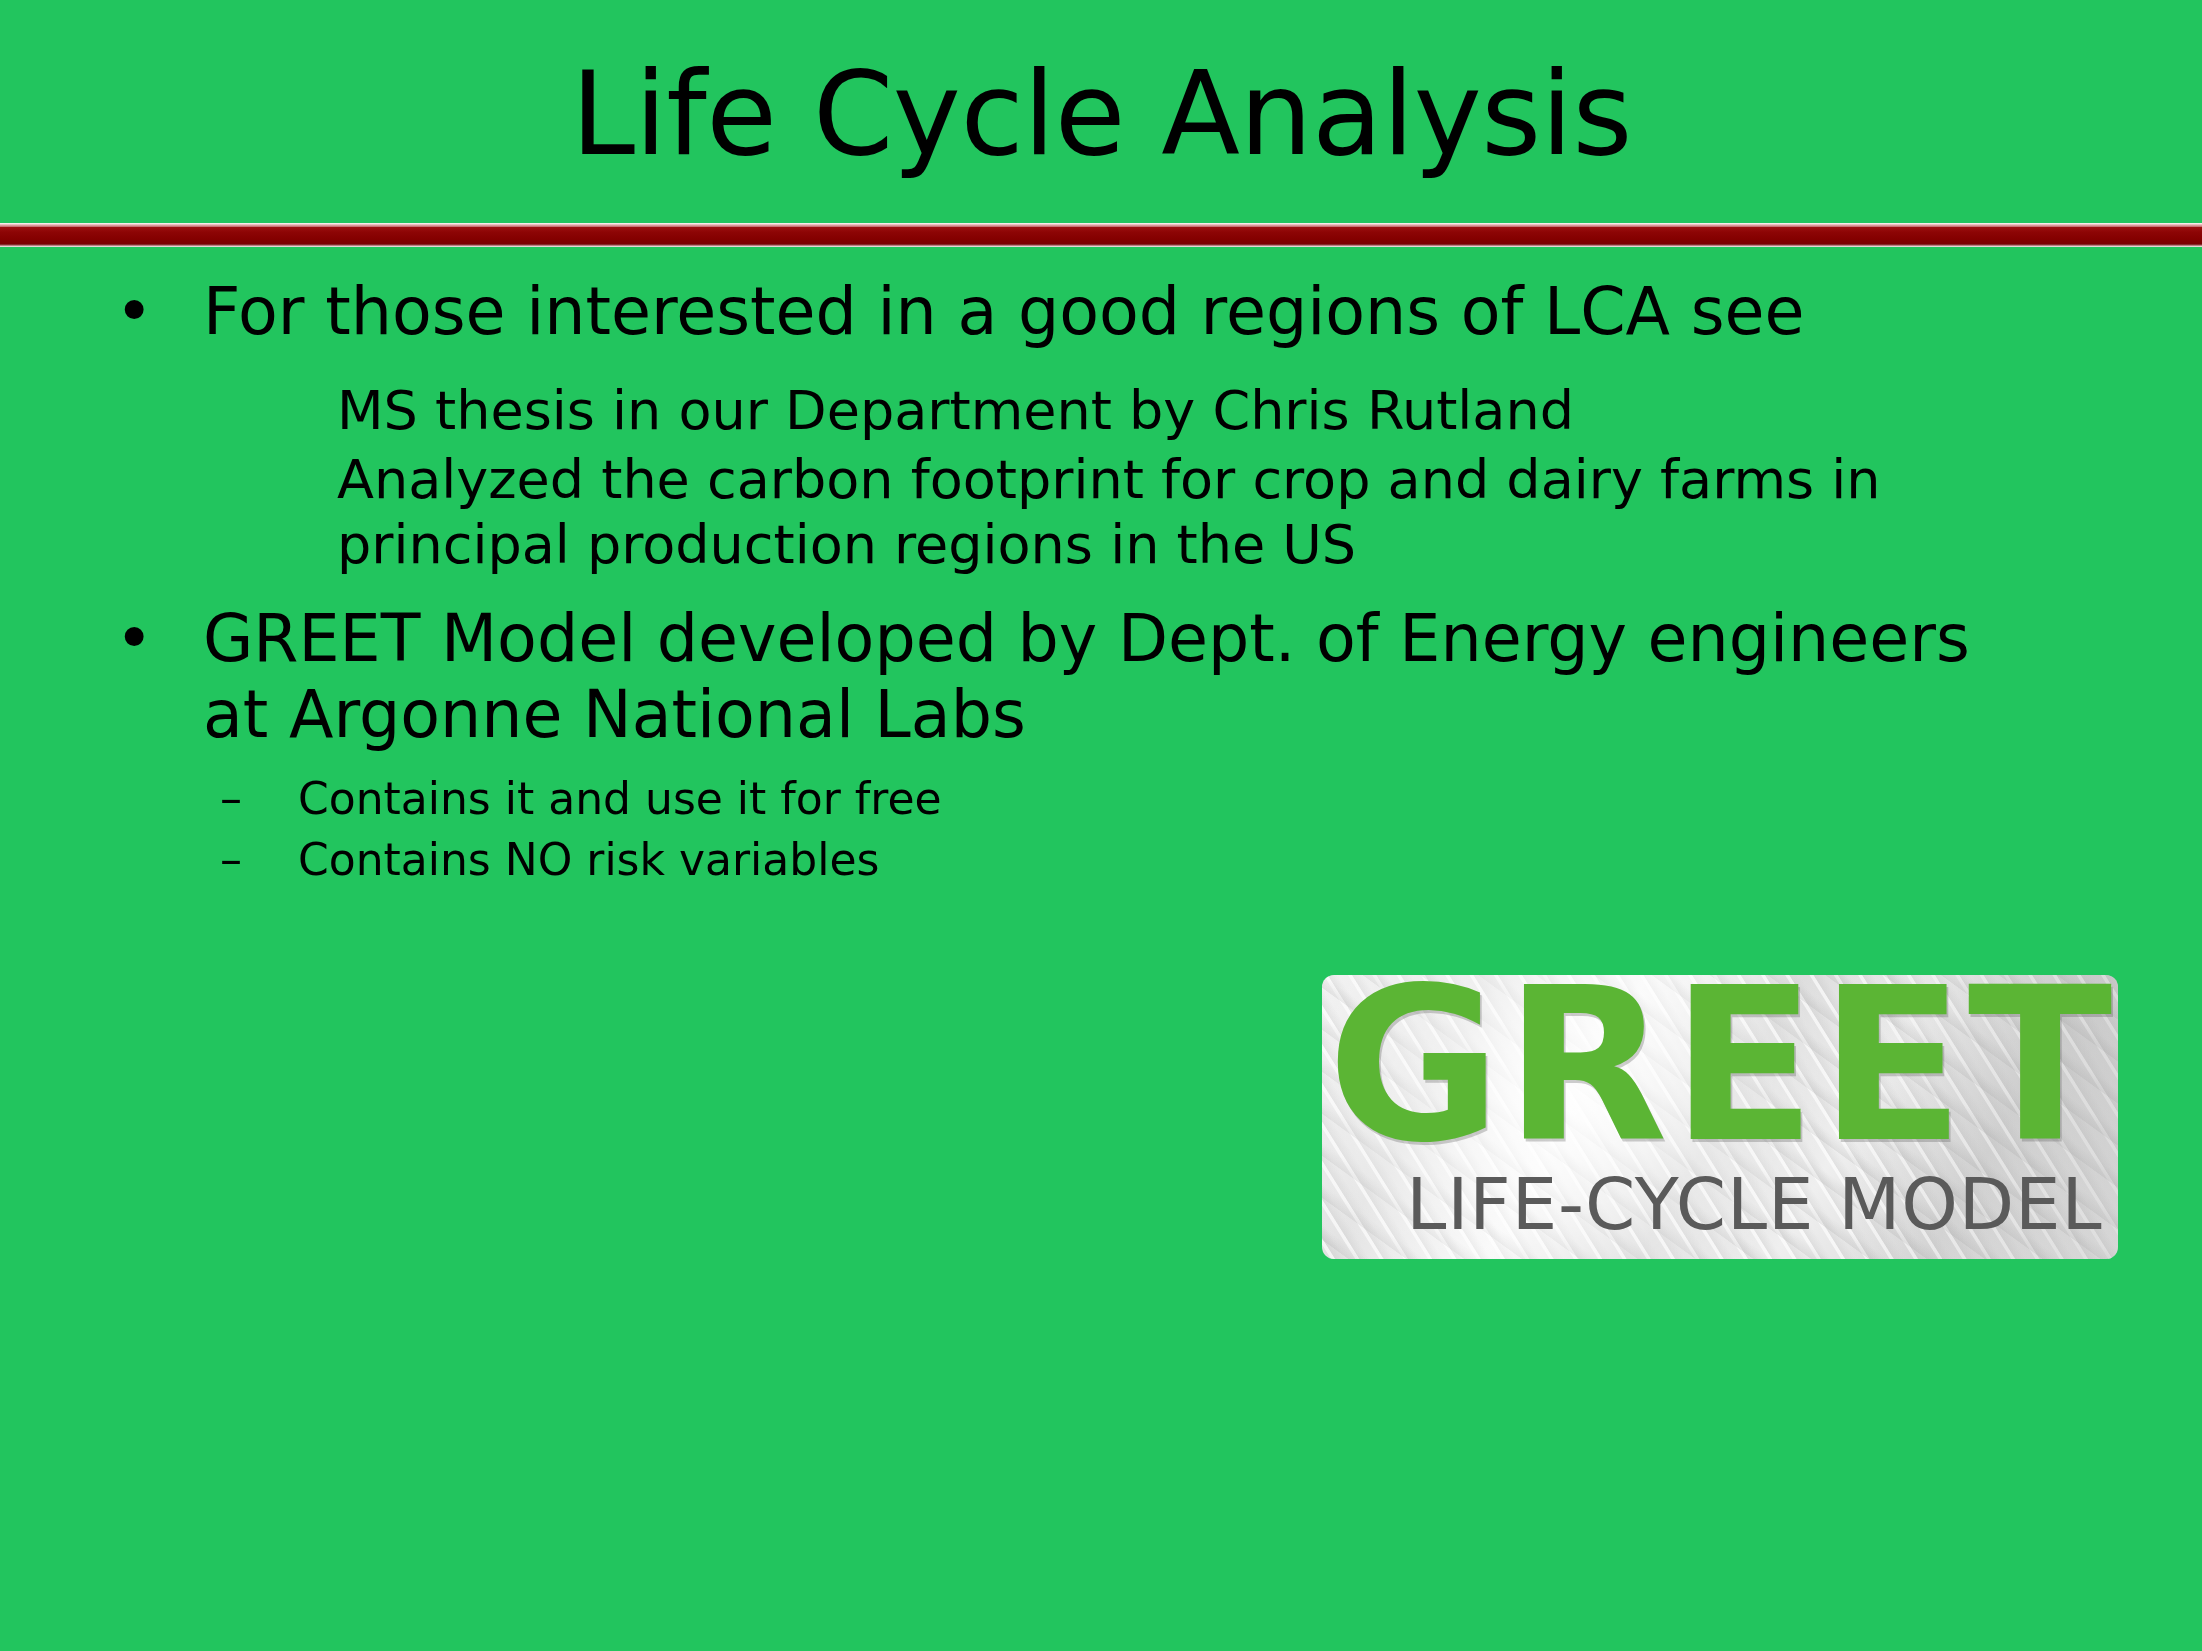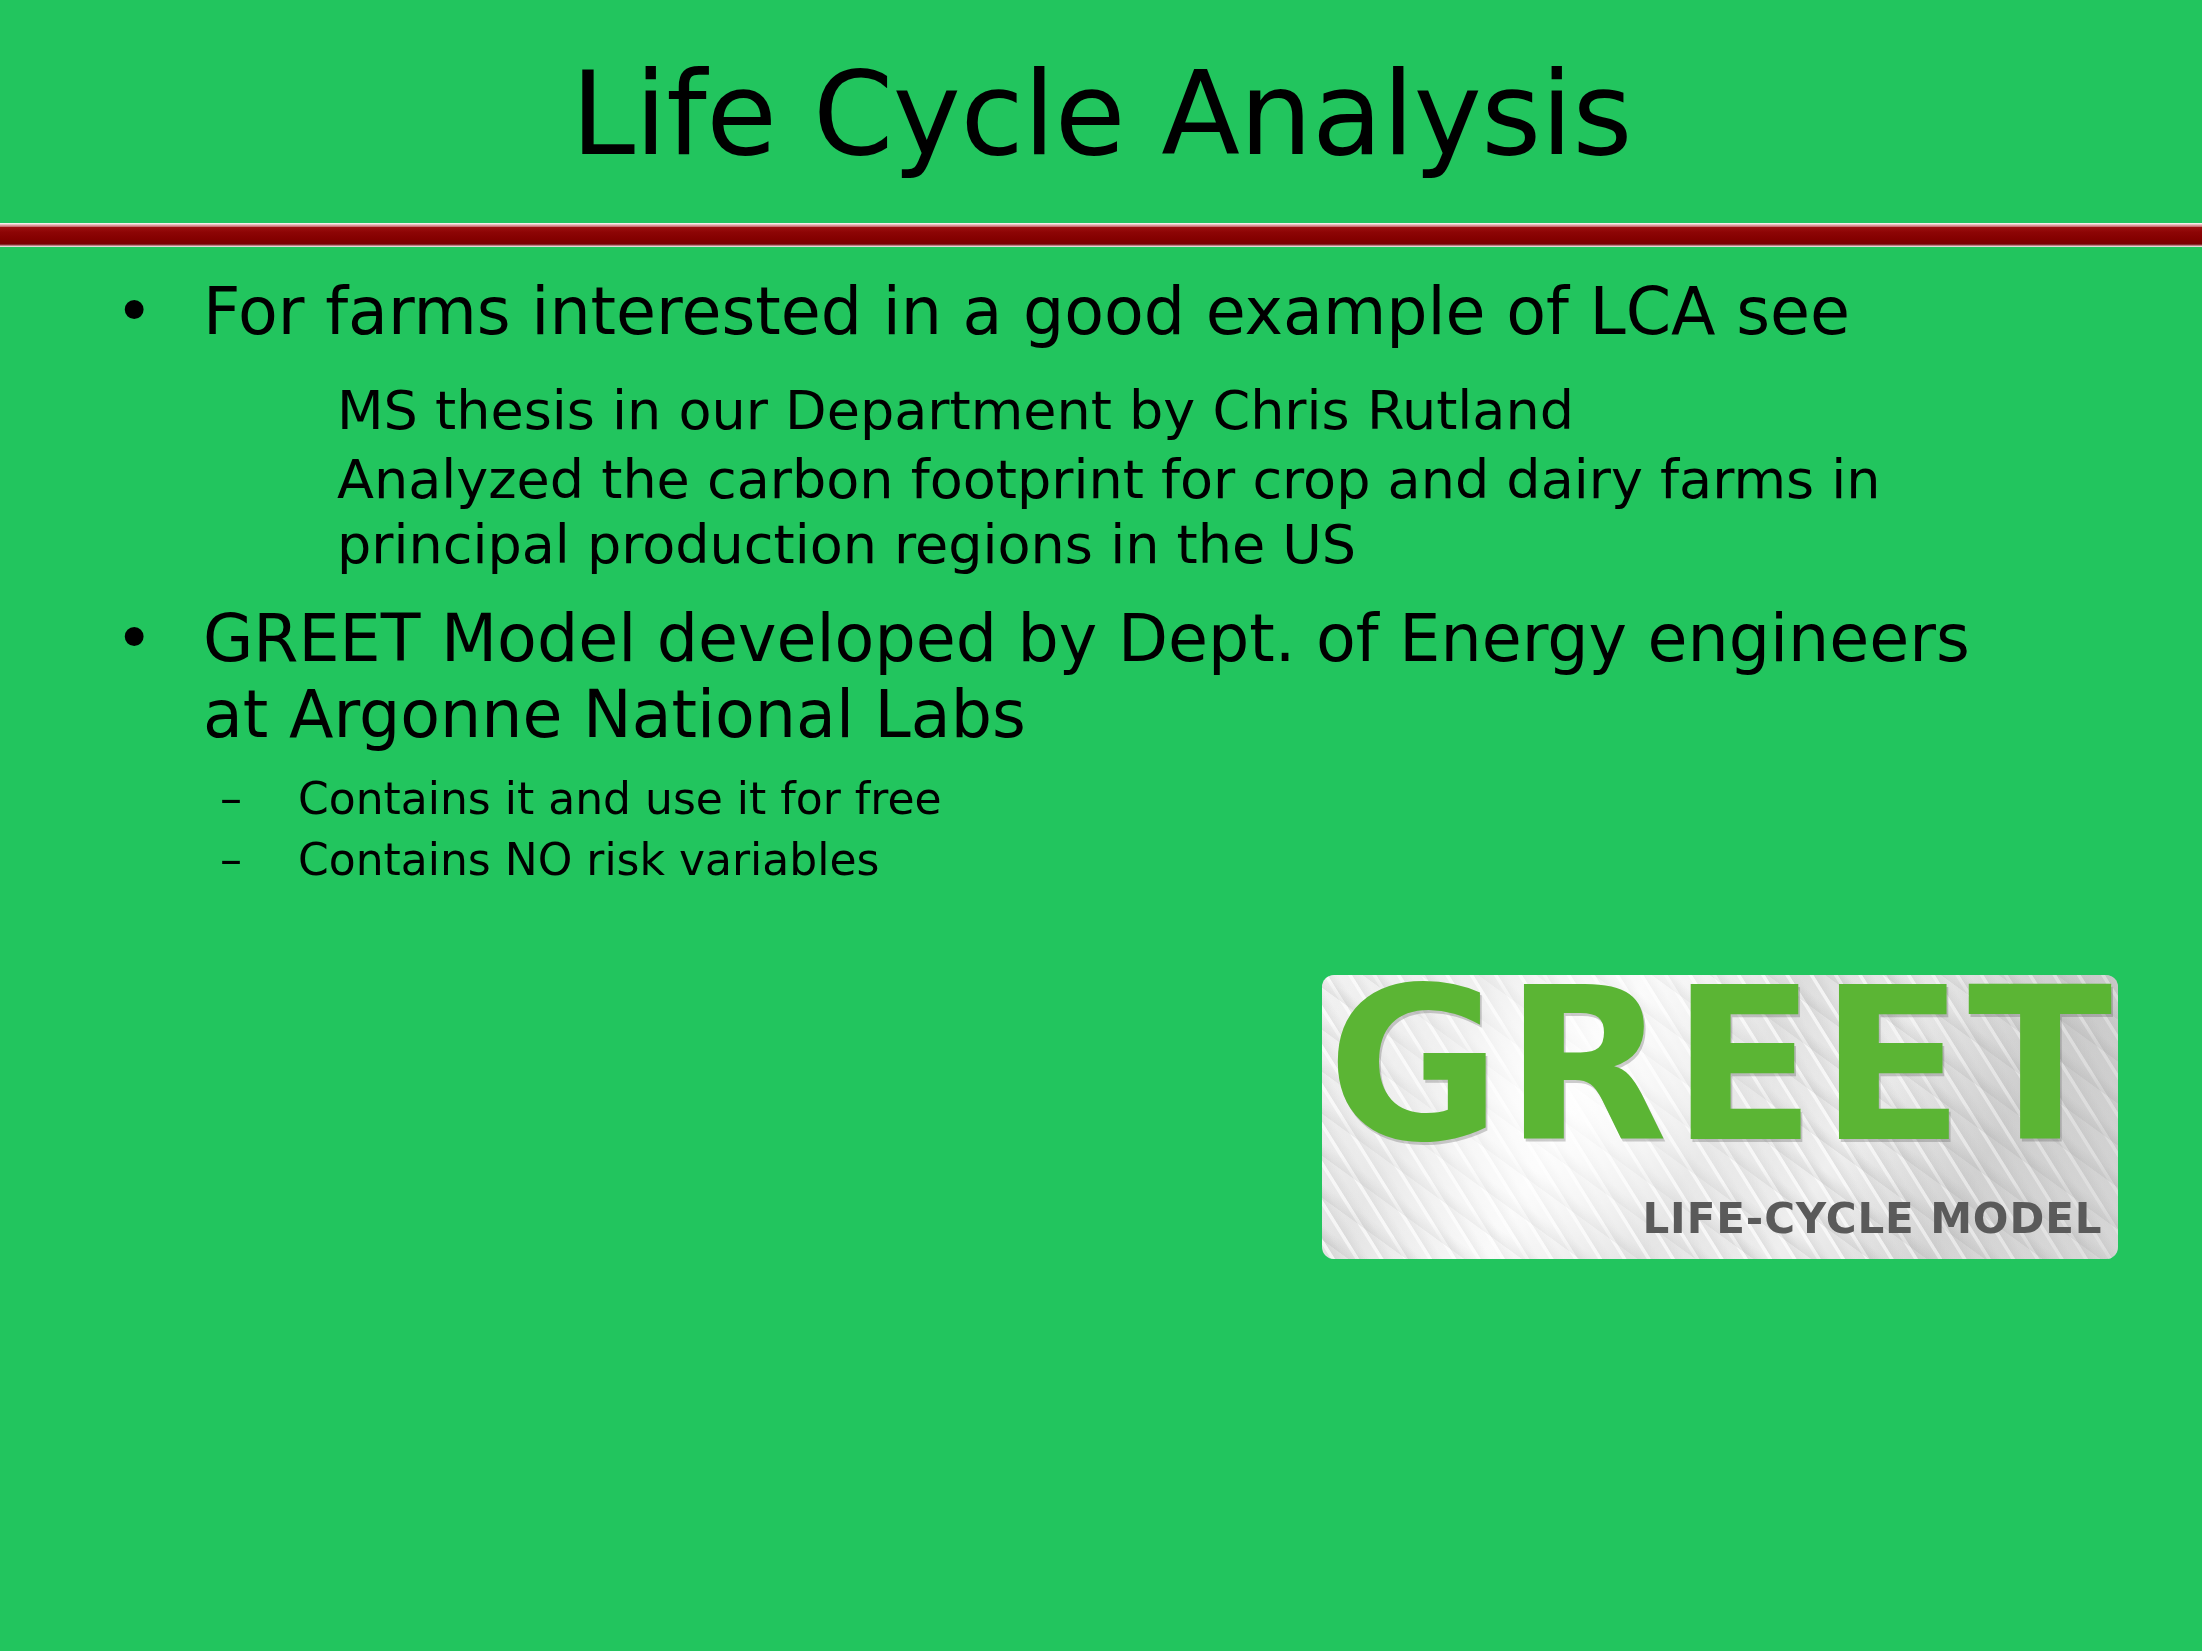--- a/index.html
+++ b/index.html
@@ -188,22 +188,22 @@
     letter-spacing: 3.4px;
     color: #5bb534;
     line-height: 1;
     text-shadow: 1.7px 2.6px 0 rgba(80,80,80,0.28);
     white-space: nowrap;
   }
   .greet-logo .tagline {
     position: absolute;
     right: 15.5px;
     bottom: 19px;
-    font-size: 42px;
-    font-weight: 700;
+    font-size: 72px;
+    font-weight: 400;
     letter-spacing: 0.9px;
     color: #5a5a5a;
     line-height: 1;
     white-space: nowrap;
   }
 </style>
 </head>
 <body>
 
 <div class="slide">
@@ -213,21 +213,21 @@
   <div class="title-rule">
     <div class="rule-top-glow"></div>
     <div class="rule-core"></div>
     <div class="rule-bottom-glow"></div>
   </div>
 
   <div class="body-content">
 
     <div class="line lvl1 sp-after-b1">
       <span class="marker">•</span>
-      <span>For farms interested in a good example of LCA see</span>
+      <span>For those interested in a good regions of LCA see</span>
     </div>
 
     <div class="line lvl2 sp-l2-first">
       <span>MS thesis in our Department by Chris Rutland</span>
     </div>
 
     <div class="line lvl2 sp-l2-second">
       <span>Analyzed the carbon footprint for crop and dairy farms in principal production regions in the US</span>
     </div>
 

